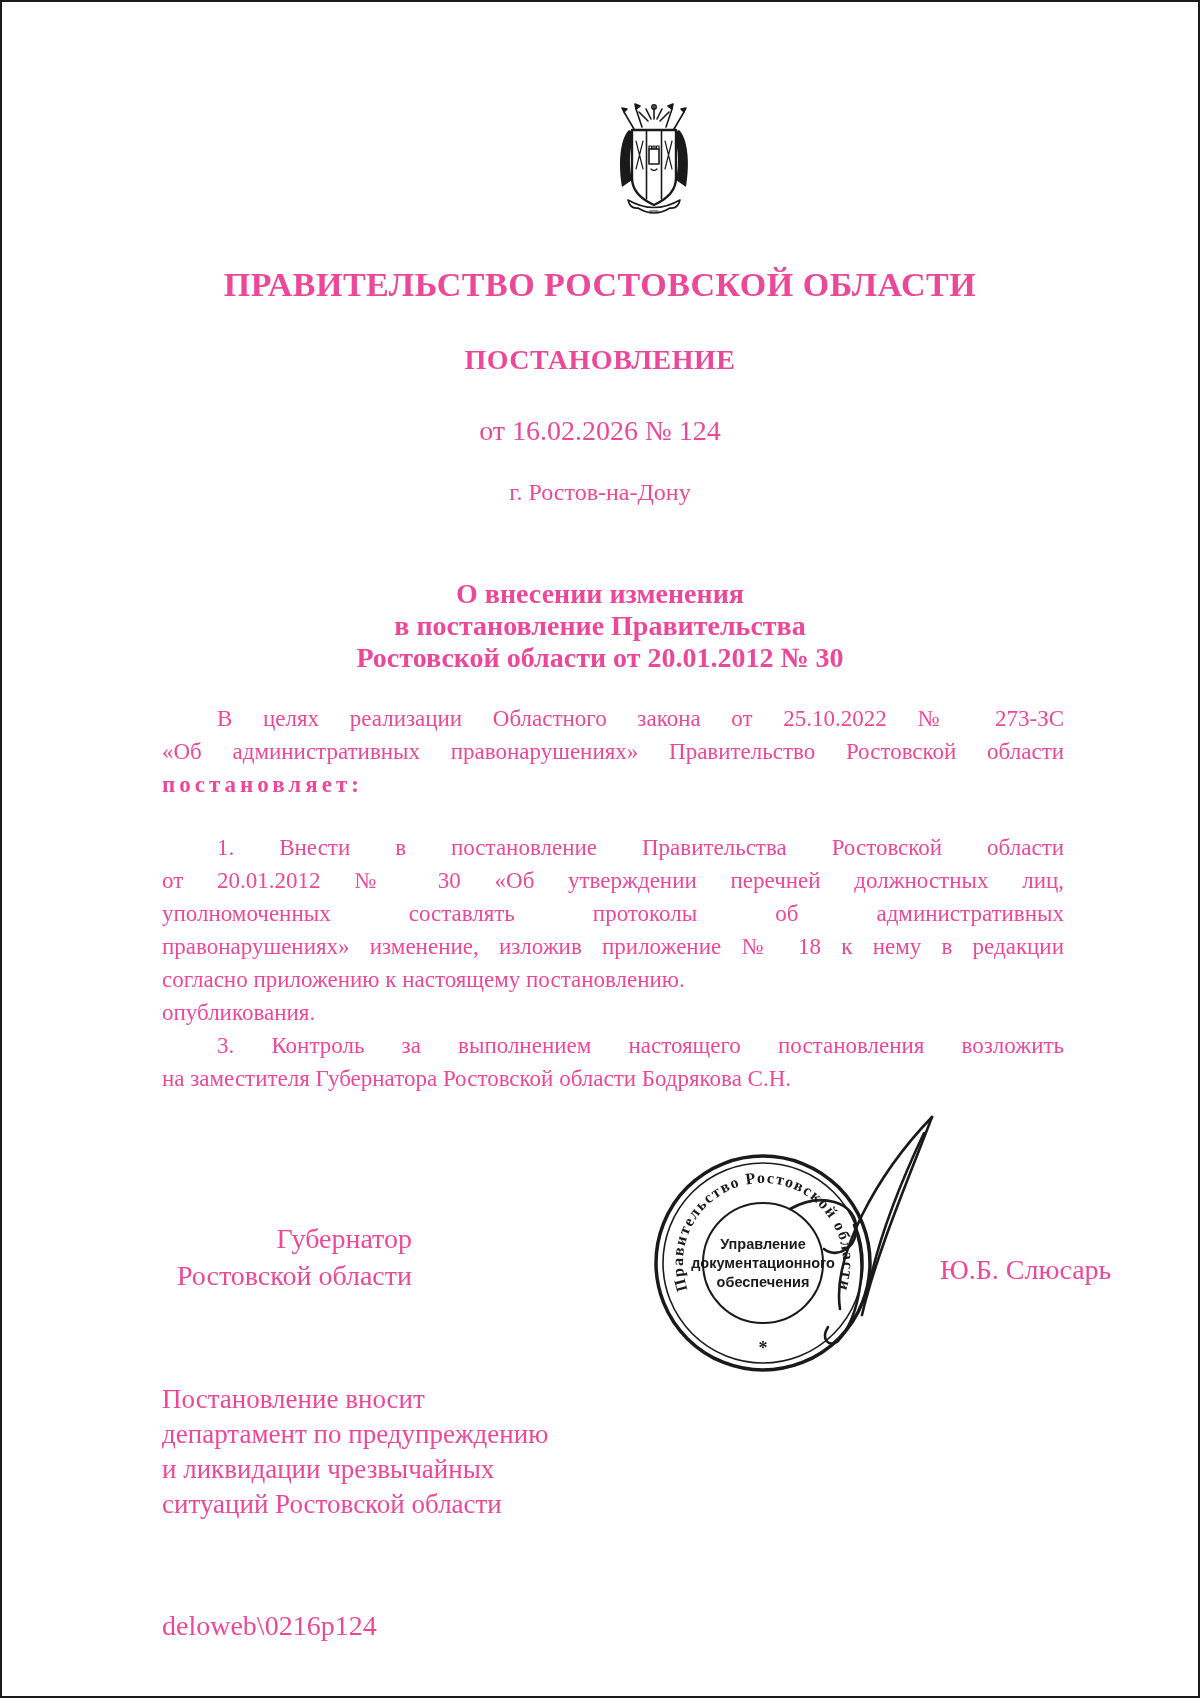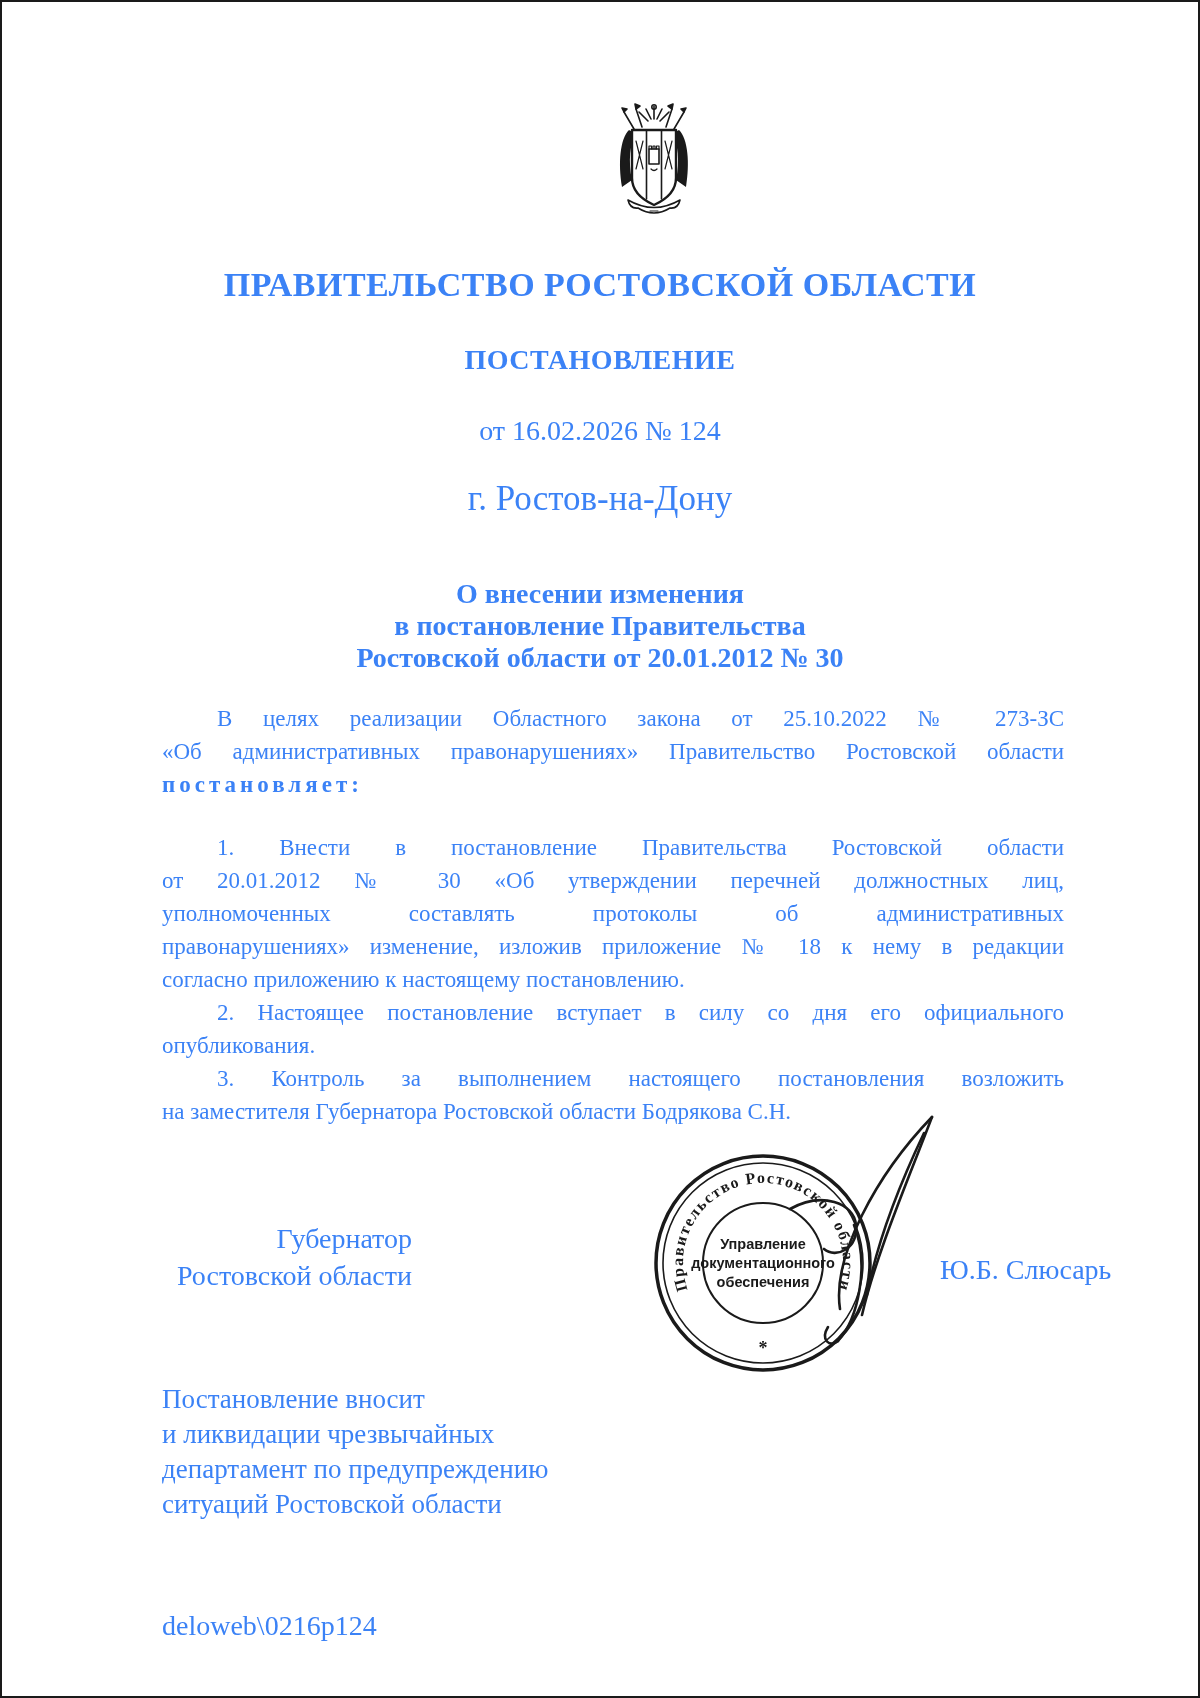--- a/index.html
+++ b/index.html
@@ -4,39 +4,39 @@
 <style>
   html, body { margin: 0; padding: 0; background: #e8e8e8; }
   .page {
     position: relative;
     width: 1200px; height: 1698px;
     margin: 0 auto;
     background: #ffffff;
     box-sizing: border-box;
     border: 2px solid #1a1a1a;
     font-family: "Liberation Serif", "DejaVu Serif", serif;
-    color: #3b82f6;
+    color: #ec4899;
     overflow: hidden;
   }
   .emblem { position: absolute; left: 596px; top: 100px; width: 112px; height: 124px; }
   .org-name {
     position: absolute; left: 0; right: 0; top: 264px;
     text-align: center; font-size: 34px; font-weight: 700; letter-spacing: 0.5px;
   }
   .doc-type {
     position: absolute; left: 0; right: 0; top: 342px;
     text-align: center; font-size: 28px; font-weight: 700; letter-spacing: 0.5px;
   }
   .date-line {
     position: absolute; left: 0; right: 0; top: 413px;
     text-align: center; font-size: 28px;
   }
   .city-line {
     position: absolute; left: 0; right: 0; top: 477px;
-    text-align: center; font-size: 35px;
+    text-align: center; font-size: 24px;
   }
   .title-block {
     position: absolute; left: 0; right: 0; top: 576px;
     text-align: center; font-size: 28px; font-weight: 700; line-height: 32px;
   }
   .body-block {
     position: absolute; left: 160px; width: 902px; top: 700px;
     font-size: 23px; line-height: 33px;
   }
   .bline { text-align: justify; text-align-last: justify; }
@@ -100,21 +100,20 @@
   <div class="body-block">
     <div class="bline indent">В целях реализации Областного закона от 25.10.2022 № 273-ЗС</div>
     <div class="bline">«Об административных правонарушениях» Правительство Ростовской области</div>
     <div class="resolve-line">постановляет:</div>
     <div class="para-gap"></div>
     <div class="bline indent">1. Внести в постановление Правительства Ростовской области</div>
     <div class="bline">от 20.01.2012 № 30 «Об утверждении перечней должностных лиц,</div>
     <div class="bline">уполномоченных составлять протоколы об административных</div>
     <div class="bline">правонарушениях» изменение, изложив приложение № 18 к нему в редакции</div>
     <div class="bline-last">согласно приложению к настоящему постановлению.</div>
-    <div class="bline indent">2. Настоящее постановление вступает в силу со дня его официального</div>
     <div class="bline-last">опубликования.</div>
     <div class="bline indent">3. Контроль за выполнением настоящего постановления возложить</div>
     <div class="bline-last">на заместителя Губернатора Ростовской области Бодрякова С.Н.</div>
   </div>
 
   <div class="post-block">
     <div>Губернатор</div>
     <div>Ростовской области</div>
   </div>
 
@@ -140,20 +139,20 @@
     <path d="M 150 36 C 122 95 102 150 93 198"></path>
     <path d="M 16 112 C 48 94 80 106 82 128 C 84 152 62 162 50 152"></path>
     <path d="M 80 128 C 96 168 84 222 64 244"></path>
     <path d="M 64 244 C 56 251 46 243 54 230"></path>
   </svg>
 
   <div class="signer-name">Ю.Б. Слюсарь</div>
 
   <div class="vnosit-block">
     <div>Постановление вносит</div>
+    <div>департамент по предупреждению</div>
     <div>и ликвидации чрезвычайных</div>
-    <div>департамент по предупреждению</div>
     <div>ситуаций Ростовской области</div>
   </div>
 
   <div class="file-ref">deloweb\0216p124</div>
 
 </div>
 
 </body></html>

